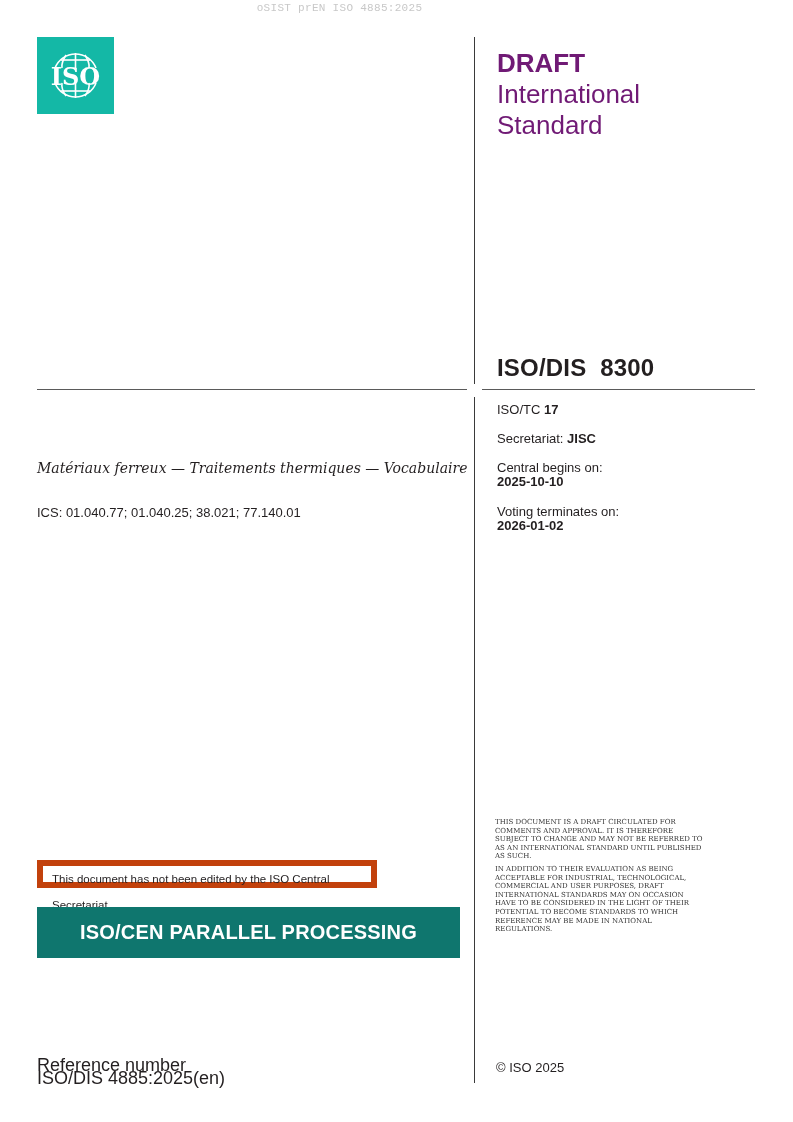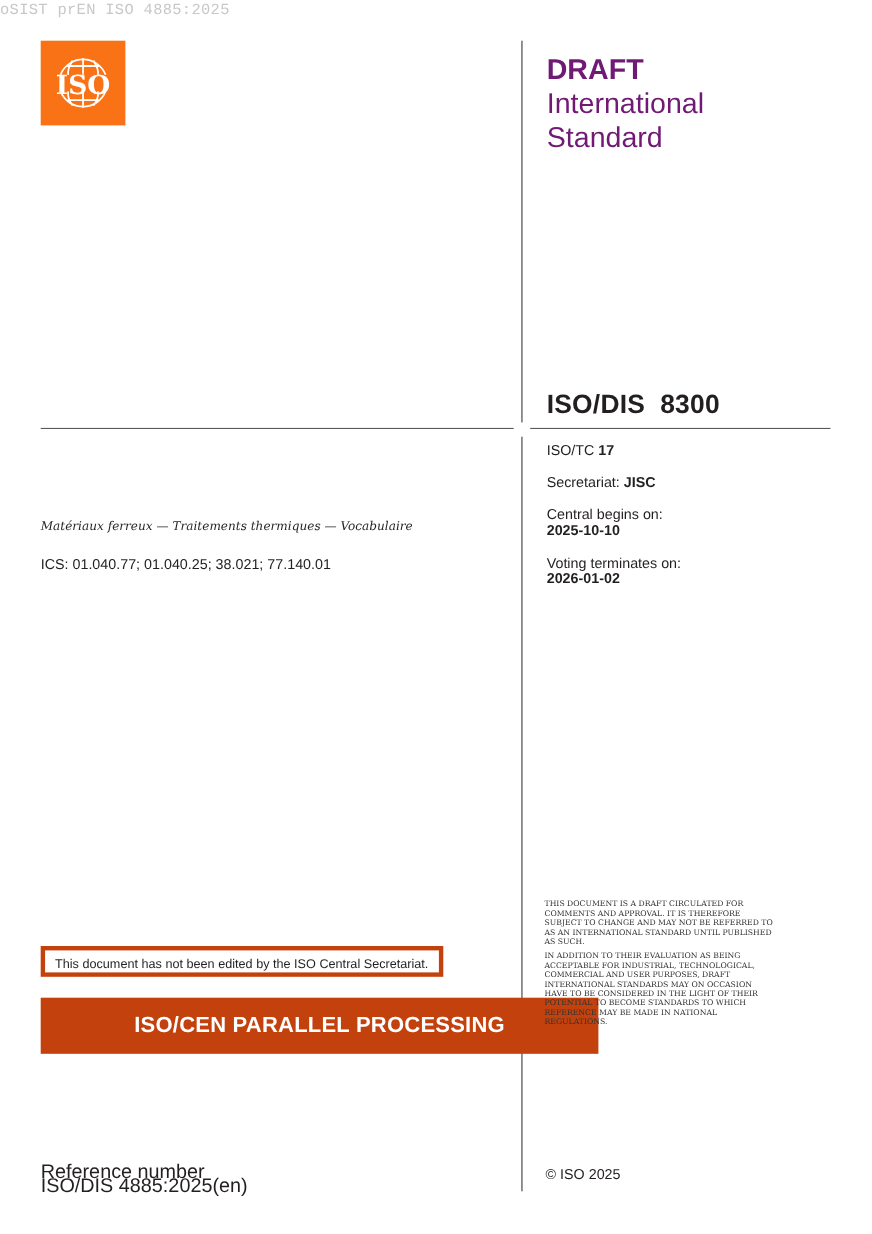--- a/index.html
+++ b/index.html
@@ -2,43 +2,43 @@
 <html><head>
 <meta charset="utf-8">
 <style>
   html, body { margin: 0; padding: 0; background: #ffffff; }
   body { width: 793px; height: 1122px; position: relative; overflow: hidden; color: #231f20; }
   .abs { position: absolute; }
   .sans { font-family: "Liberation Sans", "DejaVu Sans", sans-serif; }
   .serif { font-family: "DejaVu Serif", "Liberation Serif", serif; }
   .mono { font-family: "Liberation Mono", "DejaVu Sans Mono", monospace; }
 
-  .watermark { left: 0; width: 679px; top: 2px; text-align: left; font-size: 14px; color: #c8c8c8; letter-spacing: 0.3px; }
+  .watermark { left: 0; width: 679px; top: 2px; text-align: center; font-size: 11px; color: #c8c8c8; letter-spacing: 0.3px; }
 
-  .logo { left: 37px; top: 37px; width: 77px; height: 77px; background: #f97316; }
+  .logo { left: 37px; top: 37px; width: 77px; height: 77px; background: #14b8a6; }
   .logo svg { display: block; }
 
   .vline { left: 474px; width: 1.3px; background: #3a3a3a; }
   .hline { height: 1.3px; background: #5a5a5a; top: 389px; }
 
   .draft-title { left: 497px; top: 48px; font-size: 26px; line-height: 31px; color: #701a75; }
   .draft-title .b { font-weight: bold; display: block; }
   .draft-title .r { display: block; }
 
   .docnum { left: 497px; top: 354px; font-size: 24px; font-weight: bold; letter-spacing: 0.2px; }
 
   .meta { left: 497px; font-size: 13px; line-height: 14px; }
   .meta b { font-weight: bold; }
 
   .title-en { left: 37px; top: 406px; font-size: 19.5px; line-height: 23px; font-weight: bold; width: 420px; }
-  .title-fr { left: 37px; top: 472px; font-size: 11px; font-style: italic; text-align: right; }
+  .title-fr { left: 37px; top: 460px; font-size: 14px; font-style: italic; text-align: right; }
   .ics { left: 37px; top: 505px; font-size: 13px; }
 
-  .notice-box { left: 37px; top: 860px; width: 366px; height: 28px; border: 4px solid #c2410c; box-sizing: border-box; font-size: 11.5px; line-height: 26px; padding-left: 9px; }
-  .banner { left: 37px; top: 907px; width: 507px; height: 51px; background: #c2410c; color: #ffffff; font-size: 20px; font-weight: bold; text-align: center; line-height: 51px; letter-spacing: 0.2px; }
+  .notice-box { left: 37px; top: 860px; width: 340px; height: 28px; border: 6px solid #c2410c; box-sizing: border-box; font-size: 11.5px; line-height: 26px; padding-left: 9px; }
+  .banner { left: 37px; top: 907px; width: 423px; height: 51px; background: #0f766e; color: #ffffff; font-size: 20px; font-weight: bold; text-align: center; line-height: 51px; letter-spacing: 0.2px; }
 
   .ref { left: 37px; top: 1059px; font-size: 18px; line-height: 13px; }
 
   .disclaimer { left: 495px; top: 818px; width: 210px; font-size: 7px; line-height: 8.6px; color: #333; }
   .disclaimer p { margin: 0 0 4px 0; }
 
   .copyright { left: 496px; top: 1060px; font-size: 13px; }
 </style>
 </head>
 <body>

